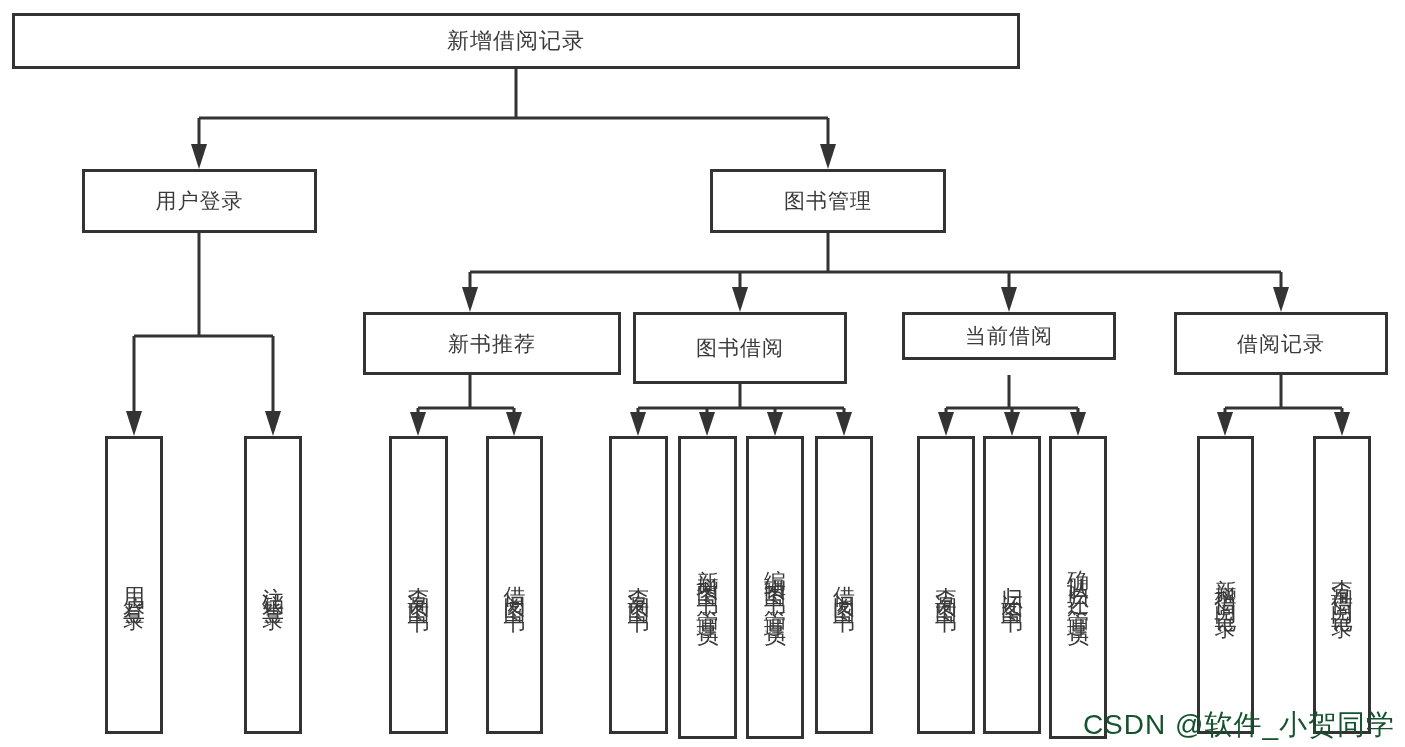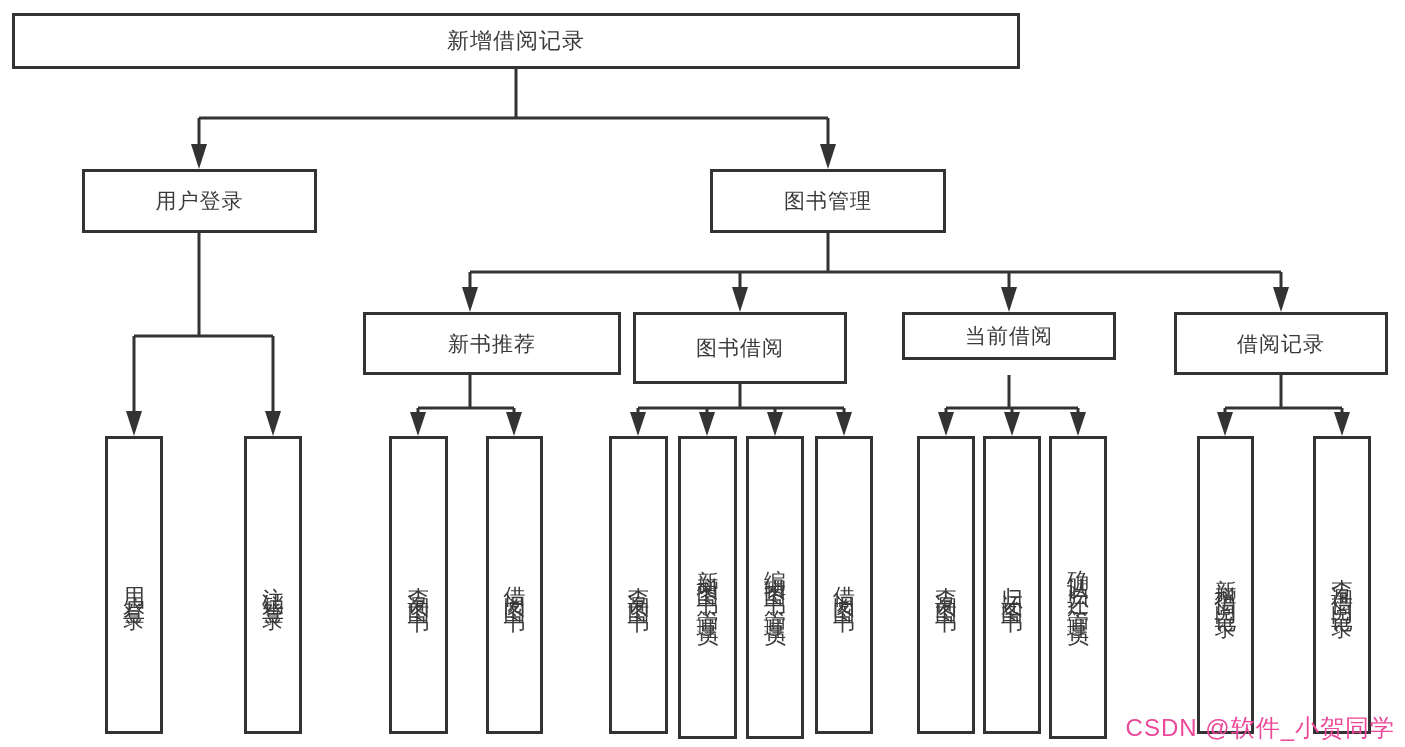--- a/index.html
+++ b/index.html
@@ -55,22 +55,22 @@
     writing-mode: vertical-rl;
     text-orientation: mixed;
     font-size: 22px;
     letter-spacing: 8px;
     line-height: 1;
   }
   .watermark {
     position: absolute;
     right: 10px;
     bottom: 3px;
-    font-size: 24px;
-    color: #ec4899;
+    font-size: 28px;
+    color: #14532d;
     letter-spacing: 1px;
   }
 </style>
 </head>
 <body>
 
 <div class="canvas">
 
   <svg class="connectors" viewBox="0 0 1405 747" xmlns="http://www.w3.org/2000/svg">
 

